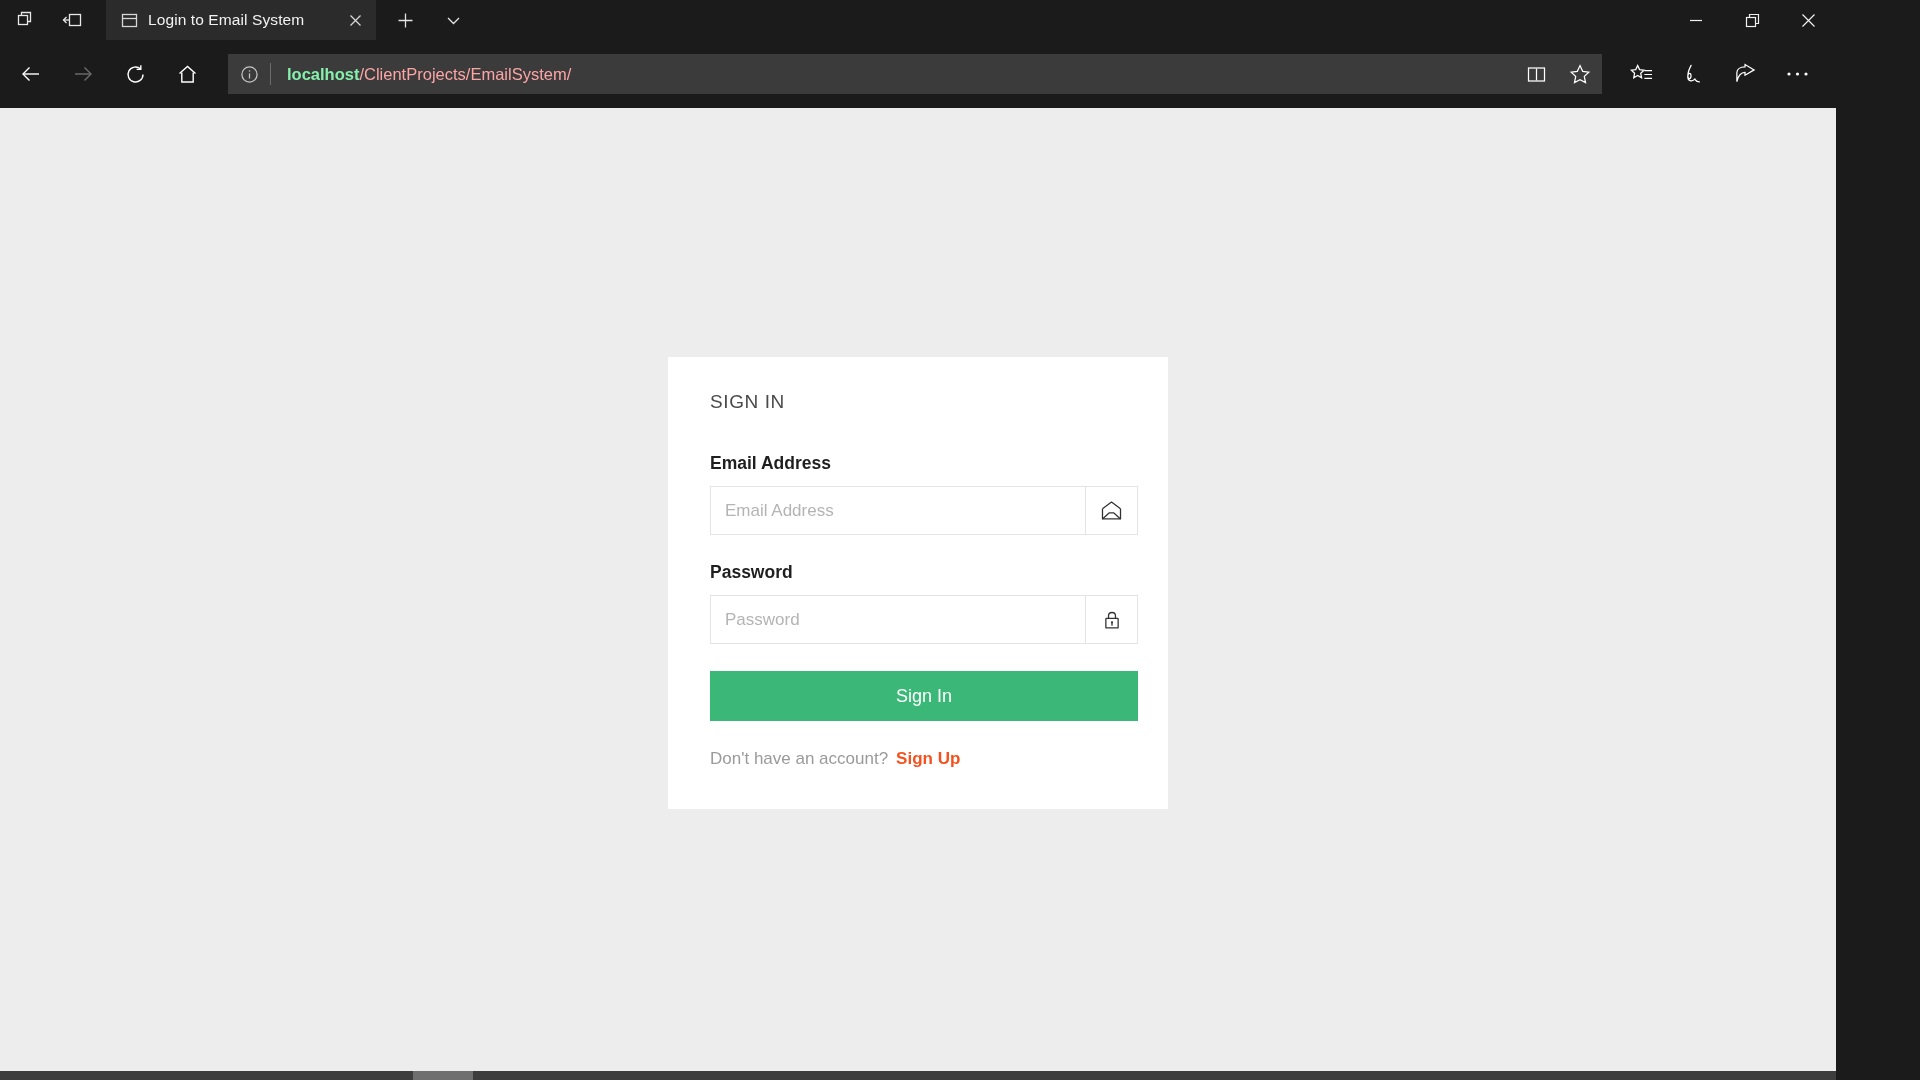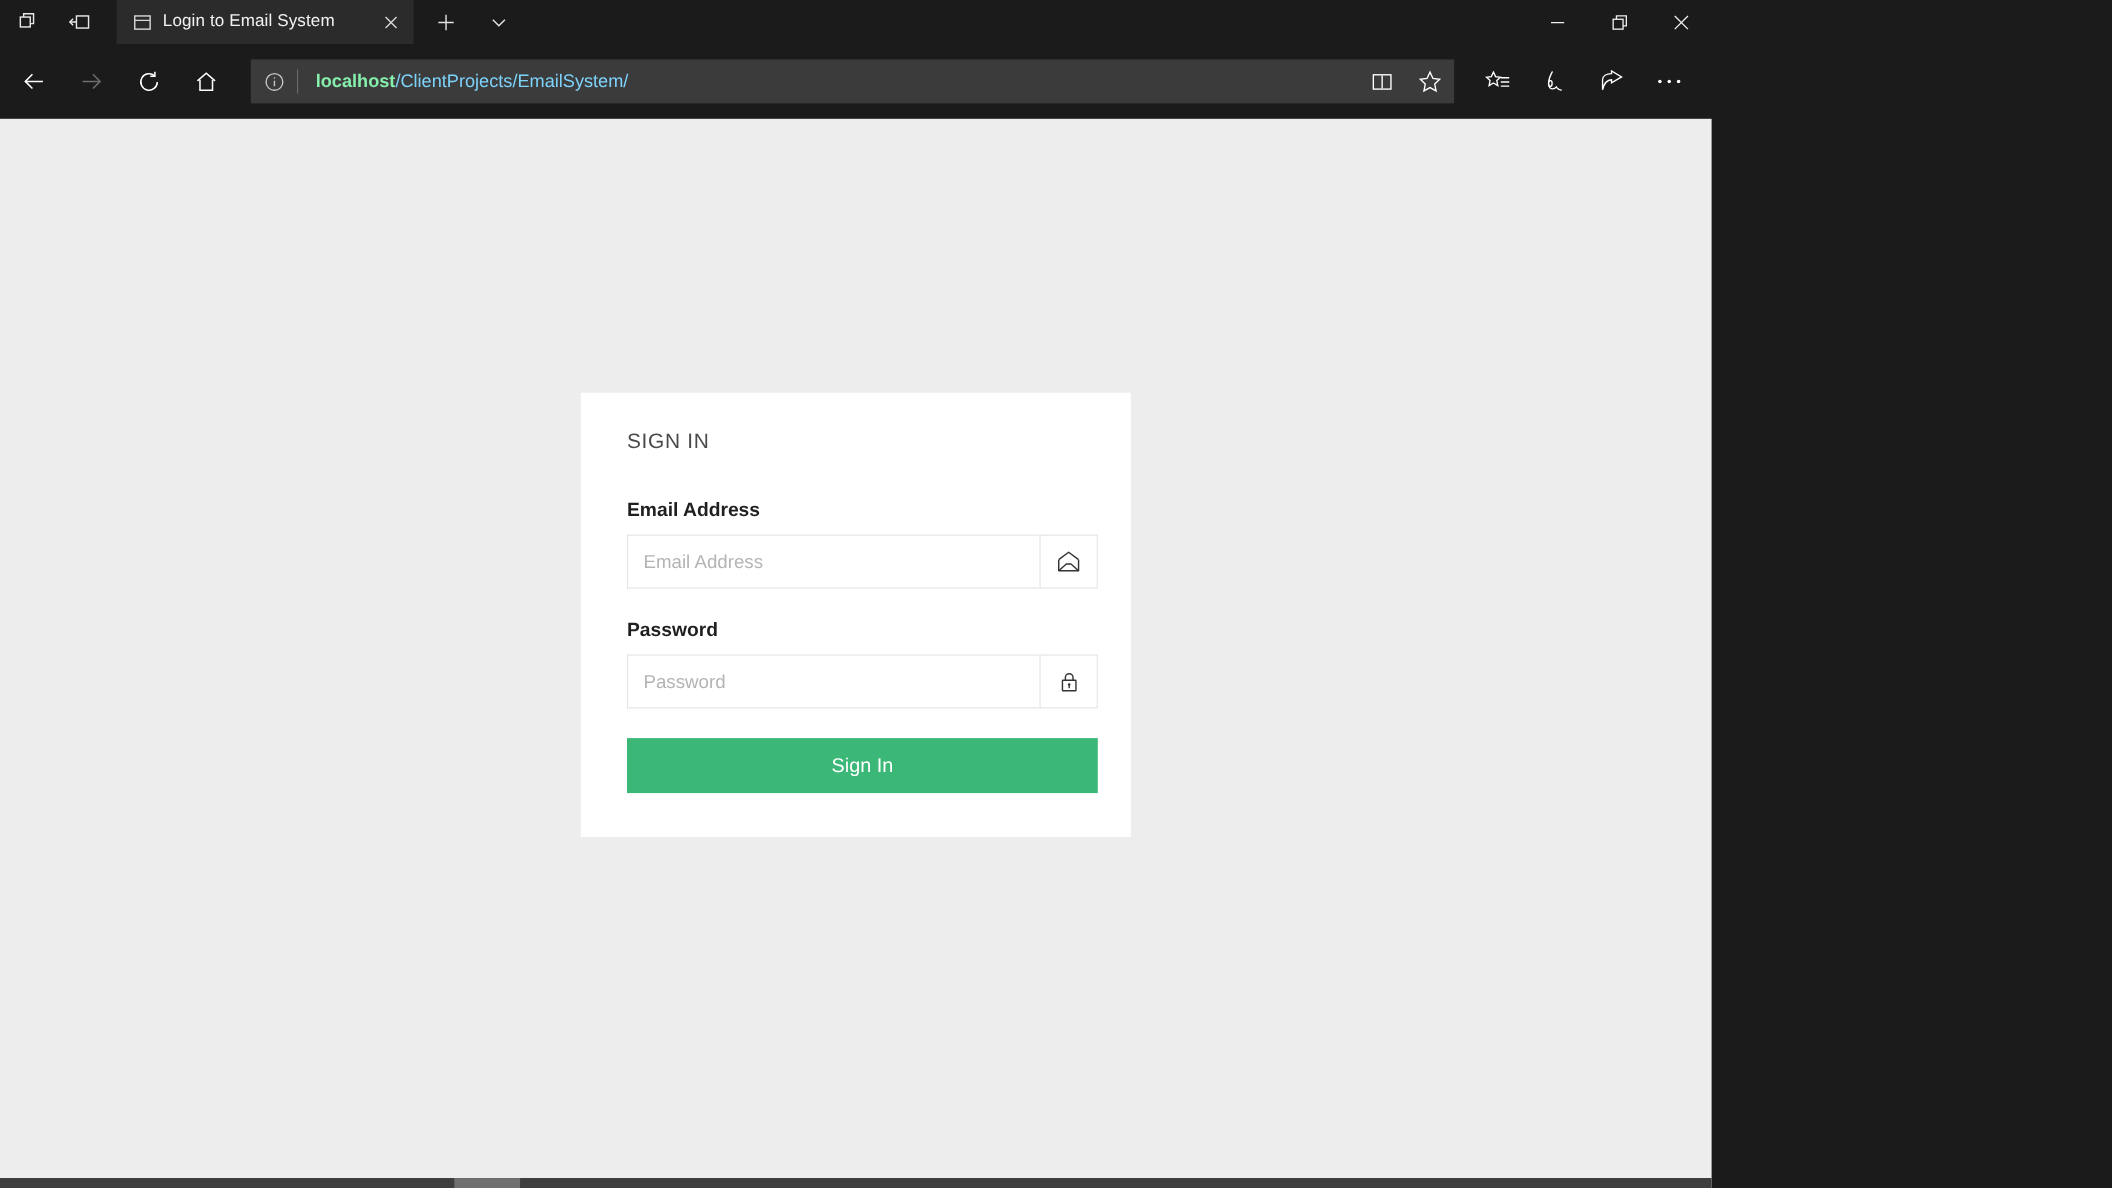--- a/index.html
+++ b/index.html
@@ -8,21 +8,21 @@
   html, body {
     width: 1920px;
     height: 1080px;
     overflow: hidden;
     font-family: "Liberation Sans", sans-serif;
     background: #1b1b1b;
   }
 
   
   .browser {
-    width: 1556px;
+    width: 1836px;
     height: 1080px;
     display: flex;
     flex-direction: column;
     background: #1b1b1b;
   }
 
   
   .tabstrip {
     height: 40px;
     background: #1b1b1b;
@@ -155,21 +155,21 @@
   .url-text {
     flex: 1 1 auto;
     padding-left: 16px;
     font-size: 16.5px;
     white-space: nowrap;
     overflow: hidden;
     text-overflow: ellipsis;
     color: #b9b9b9;
   }
   .url-host { color: #86efac; font-weight: bold; }
-  .url-path { color: #7dd3fc; }
+  .url-path { color: #fca5a5; }
 
   .url-actions { display: flex; align-items: center; flex: 0 0 auto; }
   .urlicon {
     width: 44px;
     height: 40px;
     display: flex;
     align-items: center;
     justify-content: center;
     color: #ffffff;
   }
@@ -474,20 +474,23 @@
               <rect x="5.3" y="10.3" width="13.4" height="10.4" rx="0.6"></rect>
               <path d="M8.2 10.3V7.6a3.8 3.8 0 0 1 7.6 0v2.7"></path>
               <circle cx="12" cy="14.5" r="1.25" fill="#333333" stroke="none"></circle>
               <path d="M12 15.4v2.2" stroke-linecap="round"></path>
             </svg>
           </span>
         </div>
 
         <button class="signin-btn">Sign In</button>
 
+        <div class="signup-row">
+          <span>Don't have an account?</span><a href="#" class="signup-link">Sign Up</a>
+        </div>
 
       </div>
     </div>
 
     <div class="bottom-strip">
       <span class="seg-a"></span>
       <span class="seg-b"></span>
       <span class="seg-c"></span>
     </div>
   </div>

